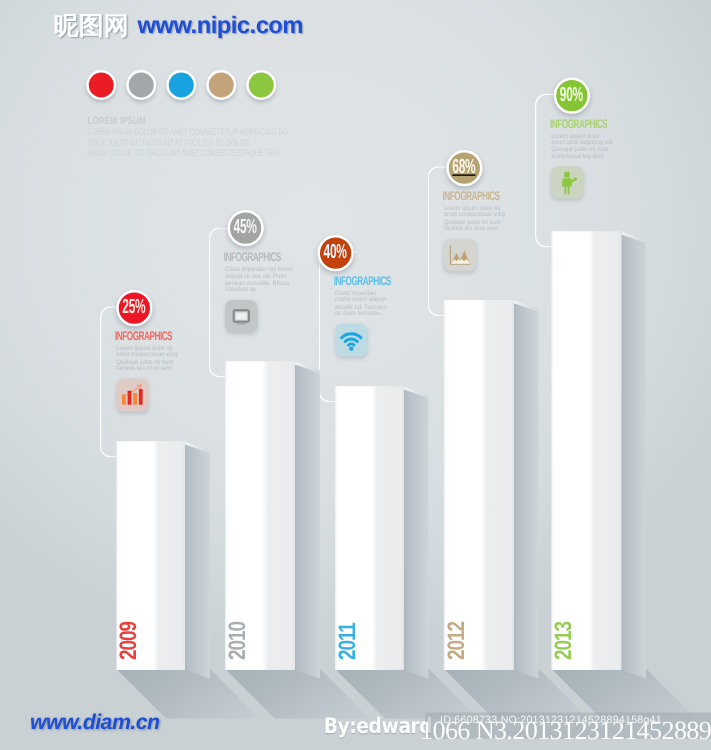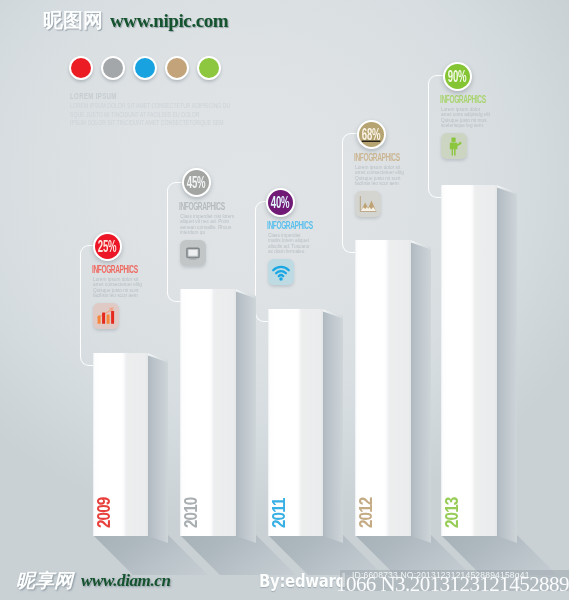--- a/index.html
+++ b/index.html
@@ -6,21 +6,21 @@
 html,body{margin:0;padding:0;background:#fff;}
 body{width:569px;height:600px;overflow:hidden;font-family:"Liberation Sans",sans-serif;}
 .stage{position:relative;width:569px;height:600px;overflow:hidden;background:#d8dde0;}
 .bgrad{position:absolute;left:0;top:0;width:569px;height:600px;
  background:radial-gradient(66% 58% at 44% 30%, #e0e4e6 0%, #dee2e5 32%, #dadfe2 56%, #d4dbde 76%, #cdd4d8 92%, #c9d1d5 100%);}
 
 
 .wm-top{position:absolute;left:6px;top:7px;display:flex;align-items:center;margin-left:37px;}
 .wm-cn{font-family:"DejaVu Sans",sans-serif;font-weight:bold;font-size:20px;color:#fdfefe;
  letter-spacing:0px;text-shadow:1px 1px 1px rgba(130,142,152,.75);}
-.wm-url{font-family:Liberation Serif, serif;font-weight:bold;font-size:19px;color:#14532d;
+.wm-url{font-family:Liberation Sans, sans-serif;font-weight:bold;font-size:19px;color:#1d4ed8;
  letter-spacing:-.4px;margin-left:7px;text-shadow:1px 1px 1px rgba(130,142,152,.75);}
 
 .wm-bot{position:absolute;left:16px;top:568px;display:flex;align-items:center;}
 .wm-bot .wm-cn{font-size:19px;font-style:italic;text-shadow:1px 1px 2px rgba(120,132,142,.8);}
 .wm-bot .wm-url{font-size:17px;font-style:italic;margin-left:8px;text-shadow:1px 1px 2px rgba(120,132,142,.8);}
 .wm-author{position:absolute;left:259px;top:571px;font-family:"DejaVu Sans",sans-serif;
  font-weight:bold;font-size:17px;color:#fcfdfd;letter-spacing:-.4px;transform:scaleX(.88);transform-origin:left center;text-shadow:0 1px 1px rgba(125,136,146,.55);}
 .idband{position:absolute;left:340px;top:570px;width:229px;height:21px;background:rgba(150,159,167,.45);}
 .id-small{position:absolute;left:352px;top:570px;font-size:8.5px;color:#f2f5f6;white-space:nowrap;letter-spacing:.2px;}
 .id-large{position:absolute;left:336px;top:572px;font-family:"Liberation Serif",serif;font-size:21px;
@@ -137,21 +137,21 @@
 <div class="co-line">interdum qu</div>
 </div>
 <div class="ibox" style="left:180px;top:240px;background:#c2c6c7;">
       <svg viewBox="0 0 26 26" width="26" height="26">
 <rect x="6.9" y="8.2" width="12.2" height="9.2" rx="1.0" fill="none" stroke="#80868a" stroke-width="1.5"></rect>
 <rect x="8.6" y="9.9" width="8.8" height="5.8" rx=".4" fill="#eceef0"></rect>
 <rect x="11.2" y="17.4" width="3.6" height="1.2" fill="#959a9d"></rect>
 <rect x="9.3" y="18.5" width="7.4" height="1.1" rx=".55" fill="#9ba0a3"></rect>
 </svg>
     </div>
-<div class="pct" style="left:266px;top:187.5px;width:29px;height:29px;background:#701a75;justify-content:center;">
+<div class="pct" style="left:254px;top:187.5px;width:29px;height:29px;background:#c2410c;justify-content:center;">
       <b style="color:#e5f5fd;">40%</b>
     </div>
 <div class="co-title" style="left:267px;top:221px;color:#5cc0ec;">INFOGRAPHICS</div>
 <div class="co-body" style="left:268px;top:233px;">
 <div class="co-line">Class imperdiet</div>
 <div class="co-line">mattis lorem aliquet</div>
 <div class="co-line">aliculis ad. Tuscano</div>
 <div class="co-line">ac diam fermaleu.</div>
 </div>
 <div class="ibox" style="left:268px;top:259px;background:#bedbe4;">
@@ -211,20 +211,19 @@
 <div class="leg-lines">
 <div class="leg-line">LOREM IPSUM DOLOR SIT AMET CONSECTETUR ADIPISCING DU</div>
 <div class="leg-line">SQUE JUSTO MI TINCIDUNT AT FACILISIS EU DOLOR</div>
 <div class="leg-line">IPSUM DOLOR SIT TINCIDUNT AMET CONSECTETORQUE SEM</div>
 </div>
 <div class="wm-top">
       <span class="wm-cn">昵图网</span>
       <span class="wm-url">www.nipic.com</span>
     </div>
 <div class="wm-bot">
-      <span class="wm-cn">昵享网</span>
       <span class="wm-url">www.diam.cn</span>
     </div>
 <div class="wm-author">By:edward</div>
 <div class="idband"></div>
 <div class="id-small">ID:6608733 NO:20131231214528894158g41</div>
 <div class="id-large">1066  N3.2013123121452889415</div>
 </div>
 
 </body></html>

